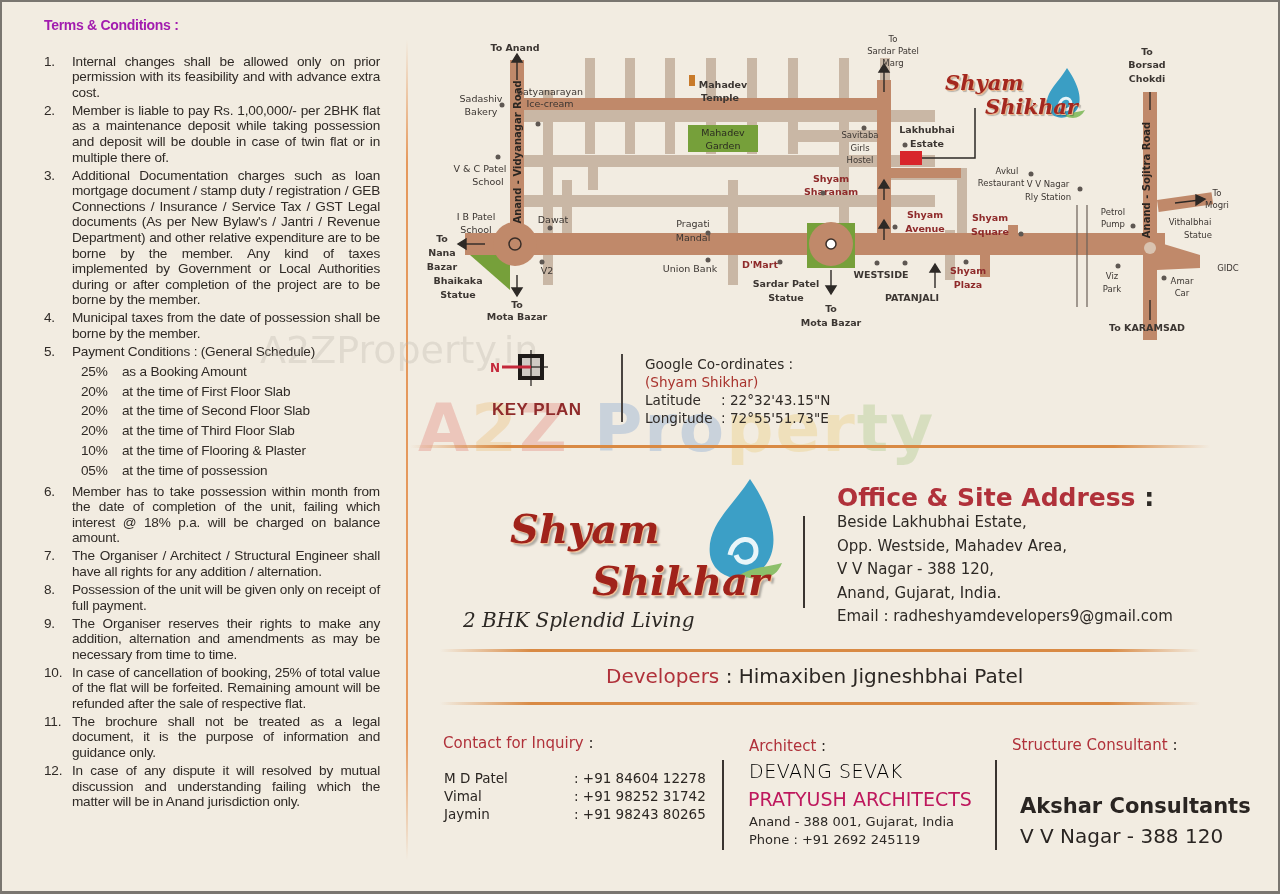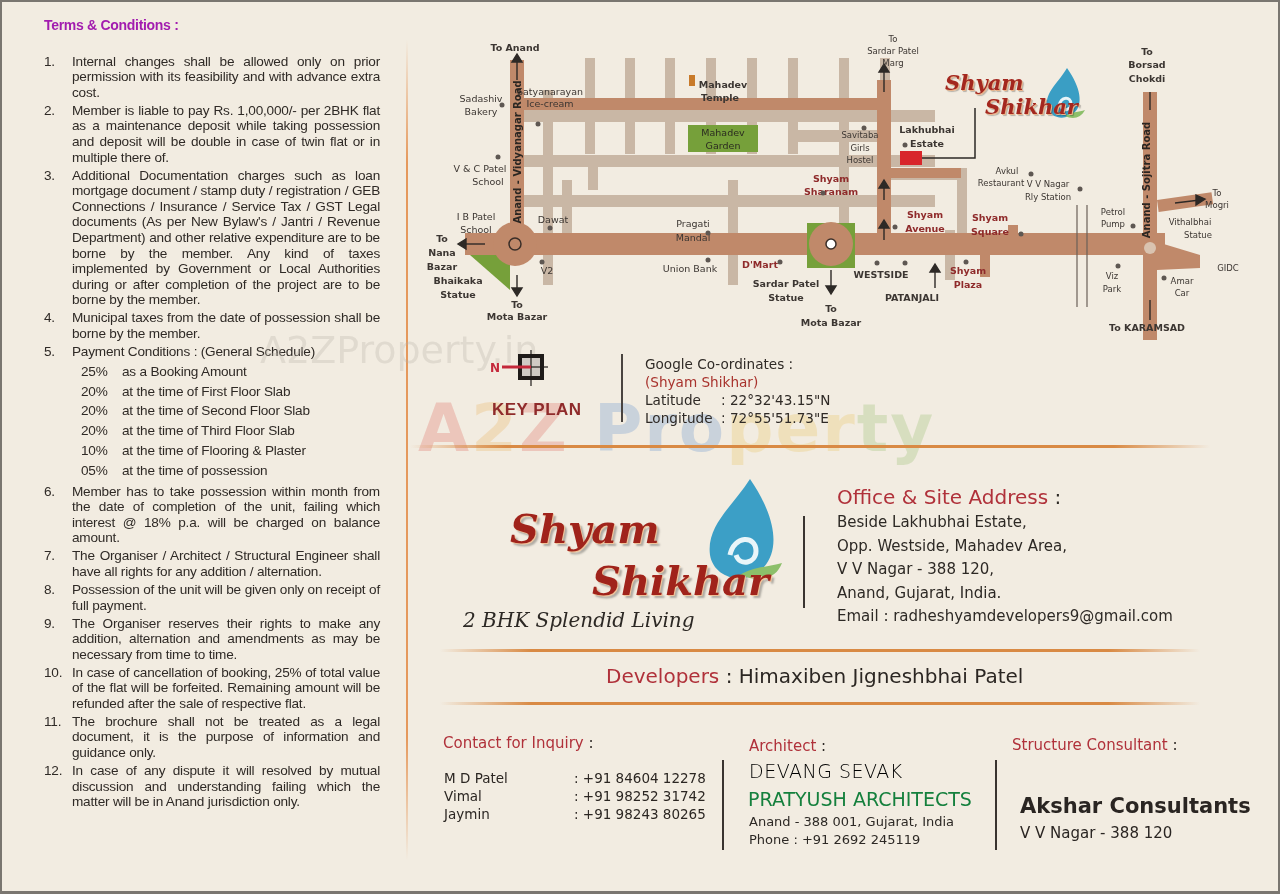--- a/index.html
+++ b/index.html
@@ -86,40 +86,40 @@
   .logo-big .w2 { left: 92px; top: 82px; font-size: 40px; }
   .tagline {
     position: absolute; left: 463px; top: 608px; font-family: "DejaVu Serif", serif; font-style: italic;
     font-size: 20px; color: #2c2824;
   }
   .vdiv { position: absolute; width: 2px; background: #3a3430; }
   .address {
     position: absolute; left: 837px; top: 486px; font-family: "DejaVu Sans", sans-serif;
     color: #2d2925; font-size: 15px; line-height: 23.4px;
   }
-  .address h3 { font-size: 20px; color: #b0313a; font-weight: normal; margin-bottom: 2px; }
+  .address h3 { font-size: 25px; color: #b0313a; font-weight: bold; margin-bottom: 2px; }
   .address h3 .colon { color: #2d2925; }
   .developers {
     position: absolute; left: 606px; top: 664px; font-family: "DejaVu Sans", sans-serif; font-size: 20px;
     white-space: nowrap;
   }
   .developers .k { color: #b0313a; }
   .section-title { position: absolute; font-family: "DejaVu Sans", sans-serif; font-size: 15px; color: #b0313a; }
   .section-title .colon { color: #2d2925; }
   .contacts { position: absolute; left: 444px; top: 769px; font-family: "DejaVu Sans", sans-serif; font-size: 13.5px; line-height: 18px; }
   .contacts .row { display: flex; }
   .contacts .name { width: 130px; }
   .architect-name {
     position: absolute; left: 749px; top: 760px; font-family: "DejaVu Sans", sans-serif; font-size: 19px;
     letter-spacing: 0.5px; color: #000000; font-weight: 200;
   }
-  .architect-firm { position: absolute; left: 748px; top: 788px; font-family: "DejaVu Sans", sans-serif; font-size: 19px; color: #15803d; }
+  .architect-firm { position: absolute; left: 748px; top: 788px; font-family: "DejaVu Sans", sans-serif; font-size: 19px; color: #be185d; }
   .architect-addr { position: absolute; left: 749px; top: 813px; font-family: "DejaVu Sans", sans-serif; font-size: 13px; line-height: 18px; color: #2d2925; }
   .consultant-name { position: absolute; left: 1020px; top: 794px; font-family: "DejaVu Sans", sans-serif; font-size: 21px; font-weight: bold; color: #2a2522; }
-  .consultant-addr { position: absolute; left: 1020px; top: 824px; font-family: "DejaVu Sans", sans-serif; font-size: 15px; color: #2a2522; }
+  .consultant-addr { position: absolute; left: 1020px; top: 824px; font-family: "DejaVu Sans", sans-serif; font-size: 20px; color: #2a2522; }
 </style>
 </head>
 <body>
 
 <div class="frame"></div>
 
 <section class="terms">
   <h2>Terms &amp; Conditions :</h2>
   <div id="terms-list">
       <div class="term">

